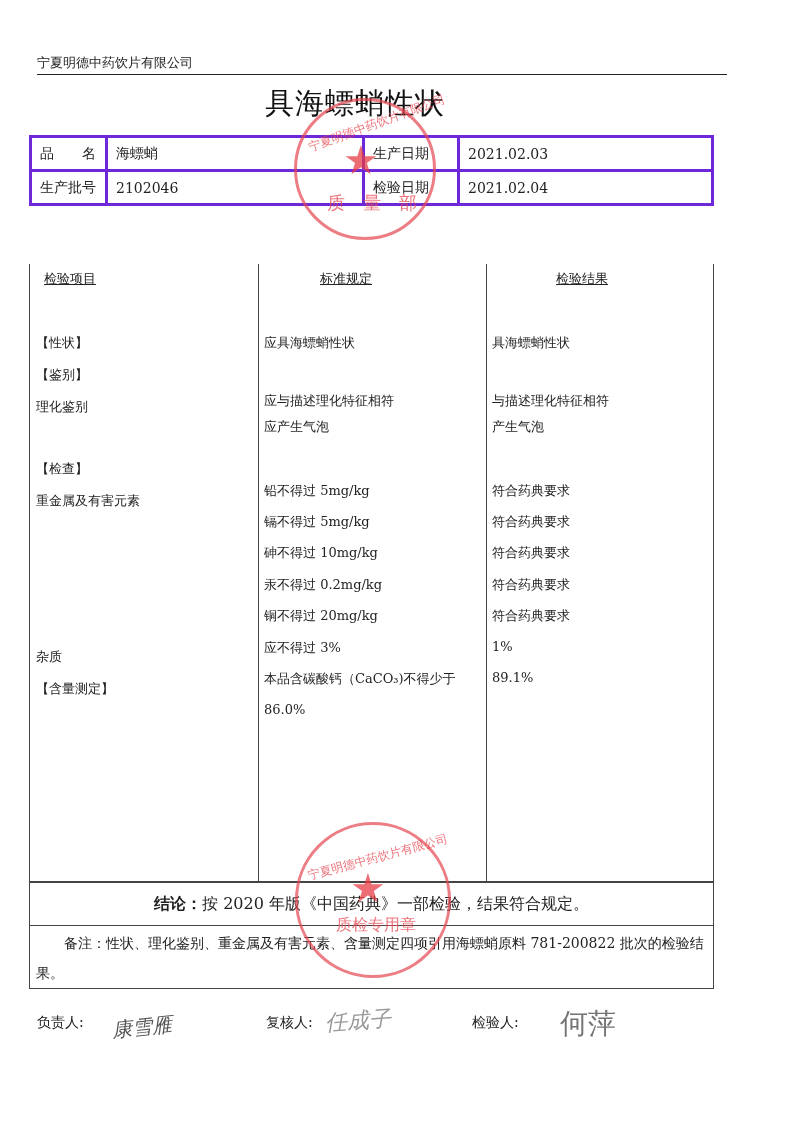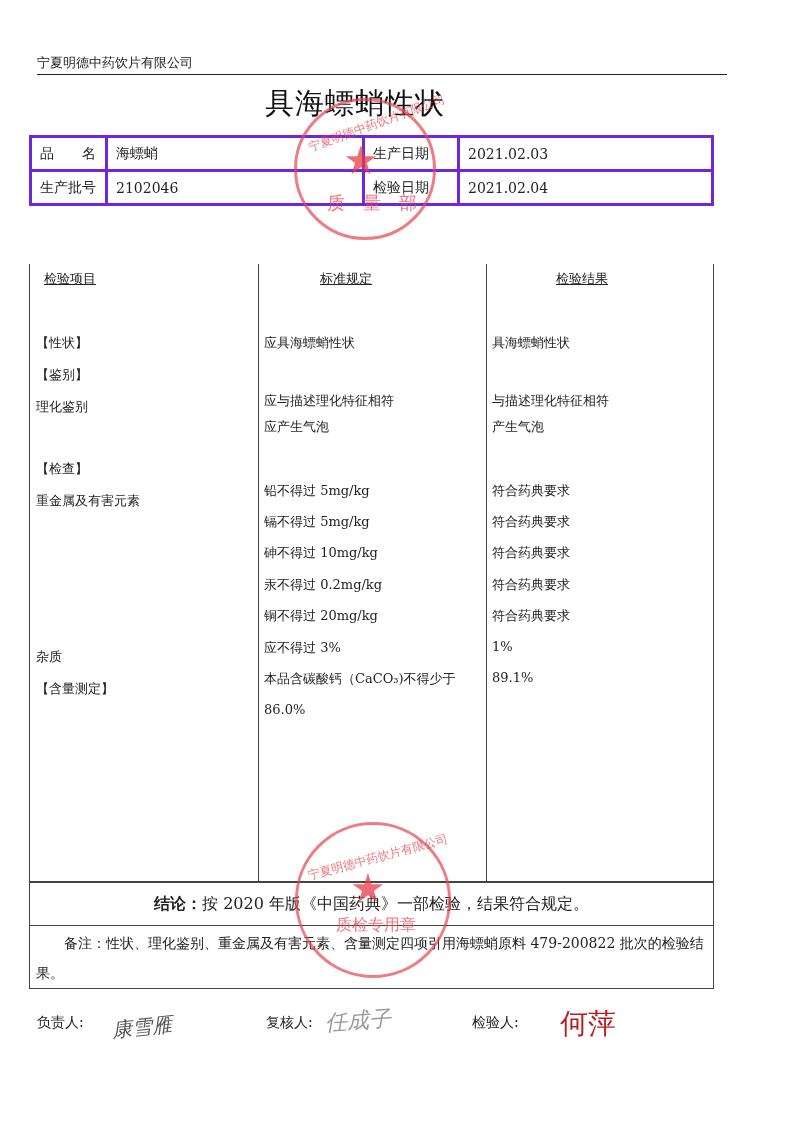--- a/index.html
+++ b/index.html
@@ -102,30 +102,30 @@
         <span class="item" style="left: 6px; top: 375px;">1%</span>
         <span class="item" style="left: 6px; top: 406px;">89.1%</span>
       </div>
   </div>
 </div>
 
 <div class="concl">
   <b>结论：</b><span>按 2020 年版《中国药典》一部检验，结果符合规定。</span>
 </div>
 
-<div class="note">备注：性状、理化鉴别、重金属及有害元素、含量测定四项引用海螵蛸原料 479-200822 批次的检验结果。</div>
+<div class="note">备注：性状、理化鉴别、重金属及有害元素、含量测定四项引用海螵蛸原料 781-200822 批次的检验结果。</div>
 
 <span class="sig" style="left:37px">负责人:</span>
 <span class="sigimg" style="left:112px;top:1014px;font-size:20px;font-style:italic;color:#555;transform:rotate(-6deg);font-family:'DejaVu Serif',serif">康雪雁</span>
 
 <span class="sig" style="left:266px">复核人:</span>
 <span class="sigimg" style="left:325px;top:1006px;font-size:22px;font-style:italic;color:#999;transform:rotate(-4deg);font-family:'DejaVu Serif',serif">任成子</span>
 
 <span class="sig" style="left:472px">检验人:</span>
-<span class="sigimg" style="left:560px;top:1005px;font-size:28px;color:#b91c1c;font-family:'DejaVu Sans',sans-serif">何萍</span>
+<span class="sigimg" style="left:560px;top:1005px;font-size:28px;color:#737373;font-family:'DejaVu Sans',sans-serif">何萍</span>
 
 <div class="stamp" style="left:294px;top:98px;width:136px;height:136px">
   <span class="star" style="left:46px;top:36px">★</span>
   <span class="txt" style="left:30px;top:90px;font-size:18px">质　量　部</span>
   <span class="txt" style="left:8px;top:14px;font-size:12px;transform:rotate(-20deg)">宁夏明德中药饮片有限公司</span>
 </div>
 
 <div class="stamp" style="left:295px;top:822px;width:150px;height:150px">
   <span class="star" style="left:52px;top:40px">★</span>
   <span class="txt" style="left:8px;top:24px;font-size:12px;transform:rotate(-15deg)">宁夏明德中药饮片有限公司</span>

